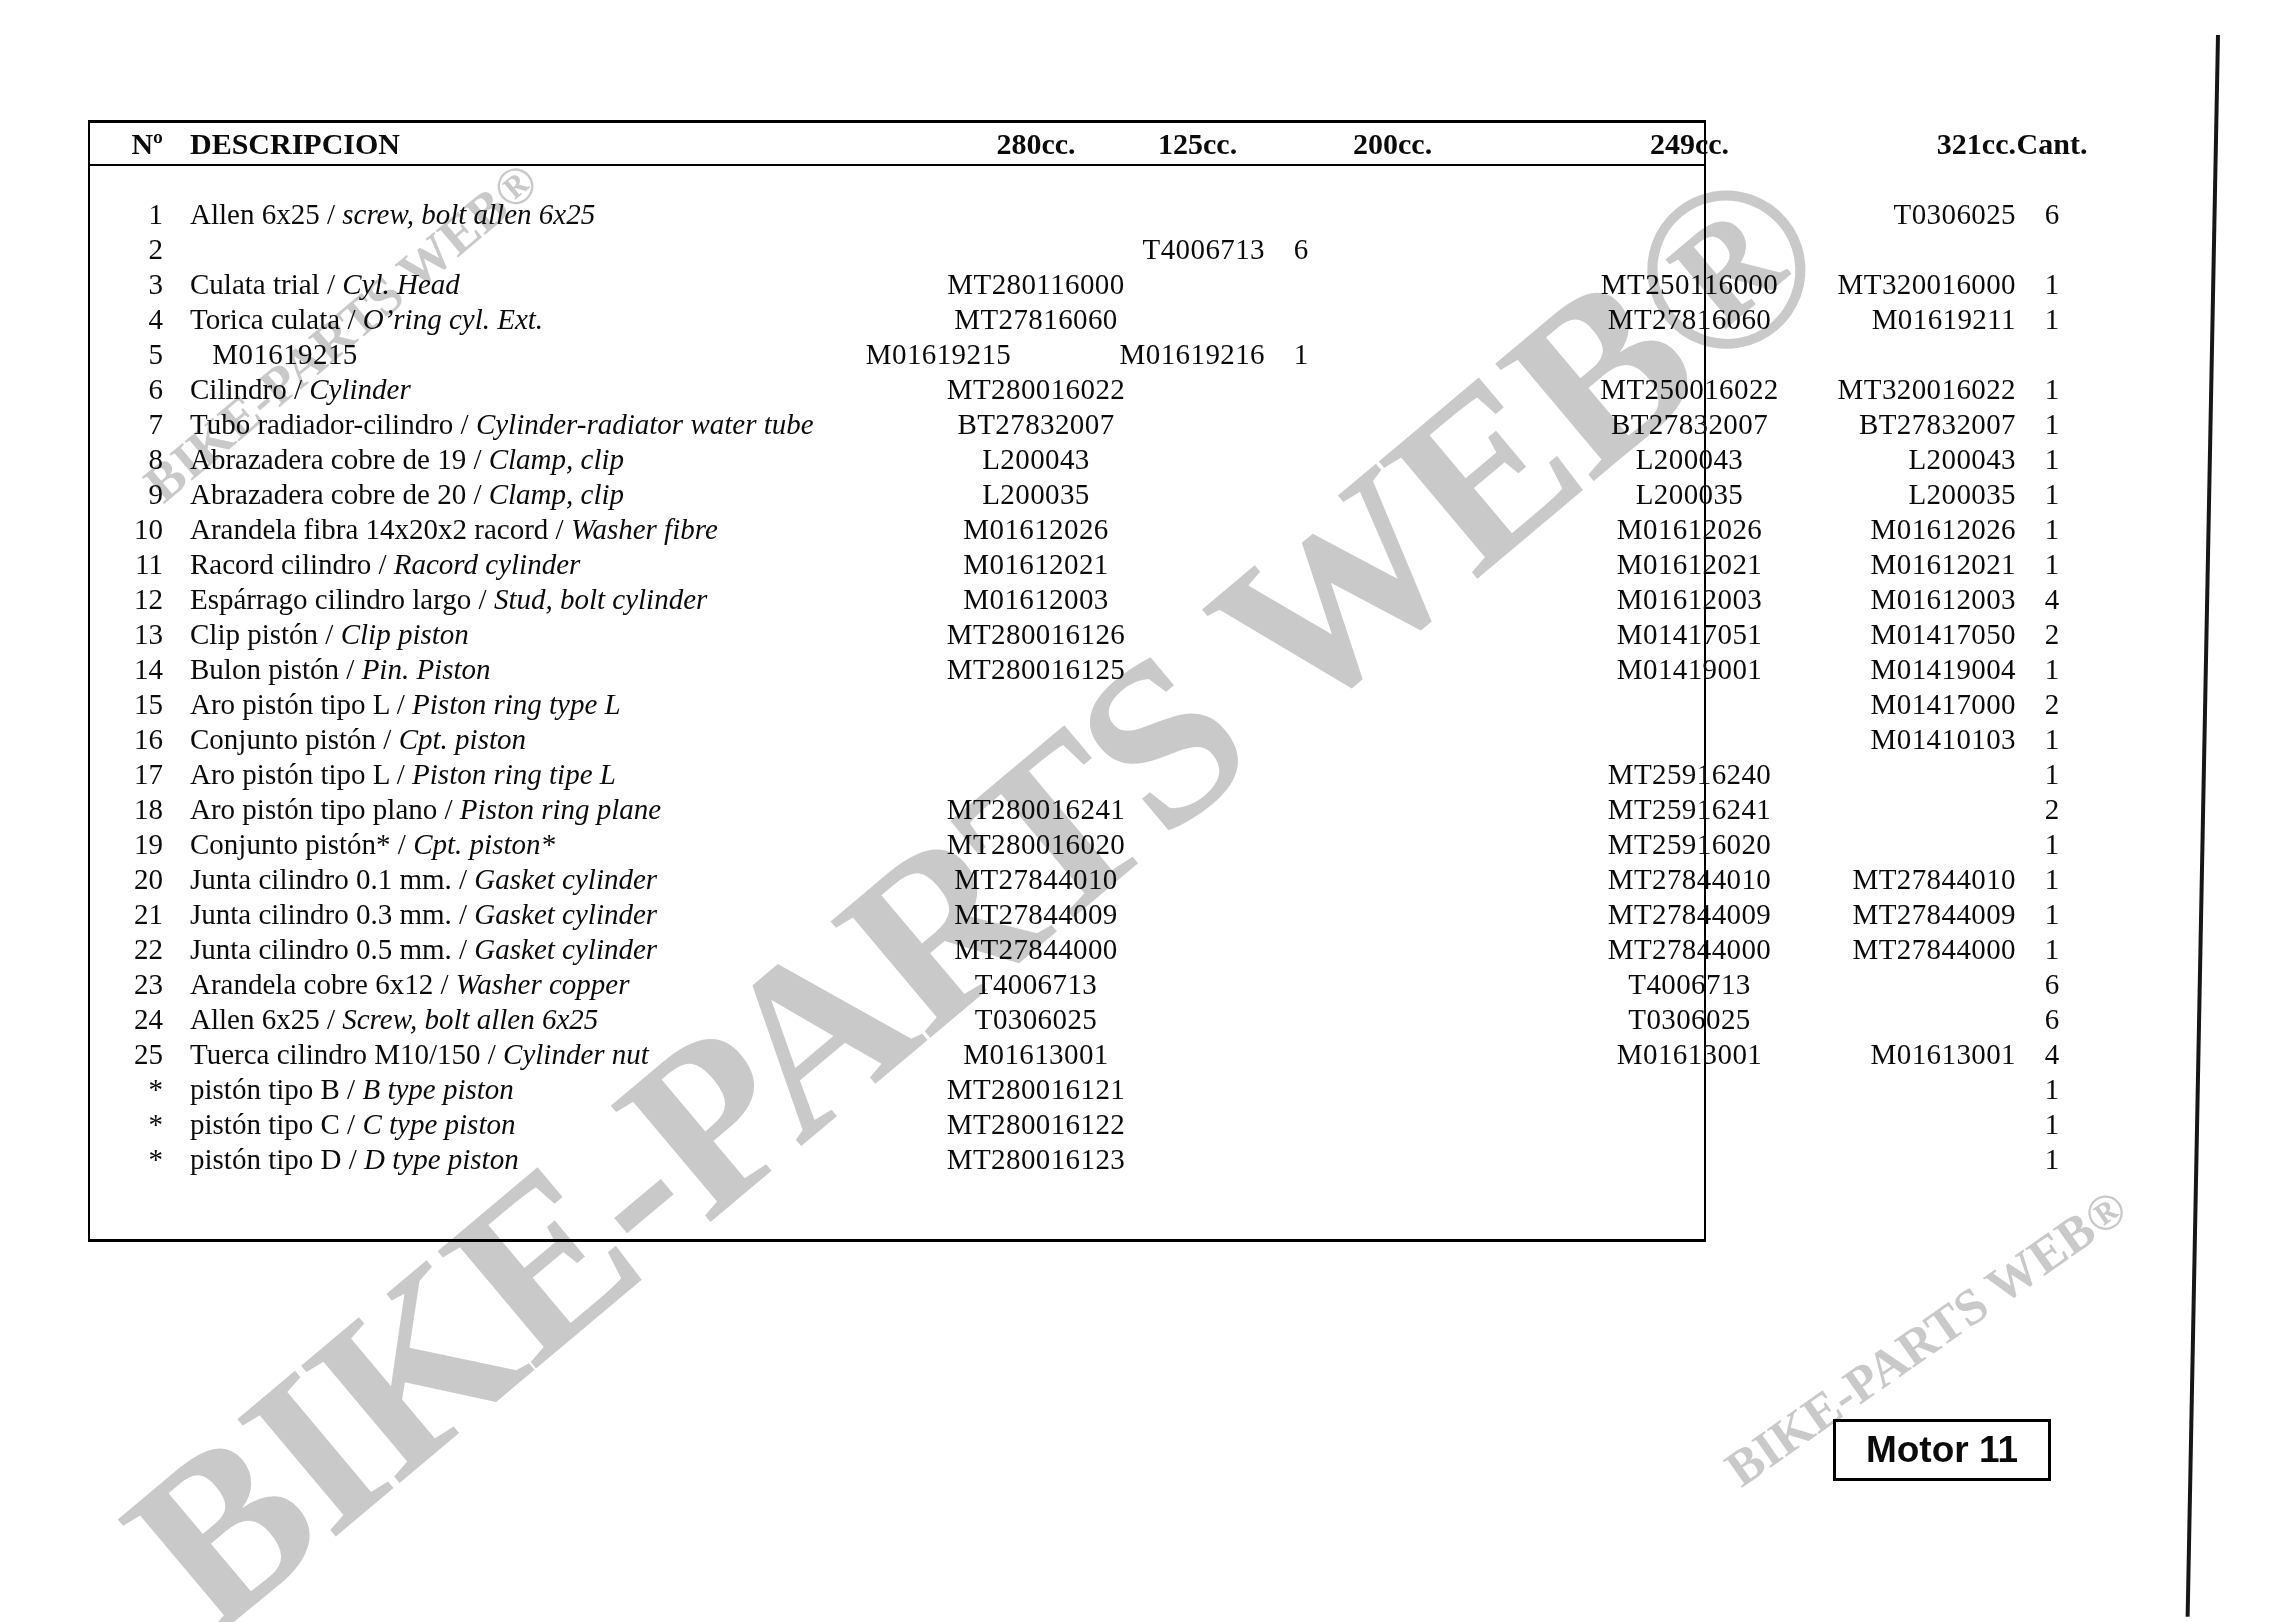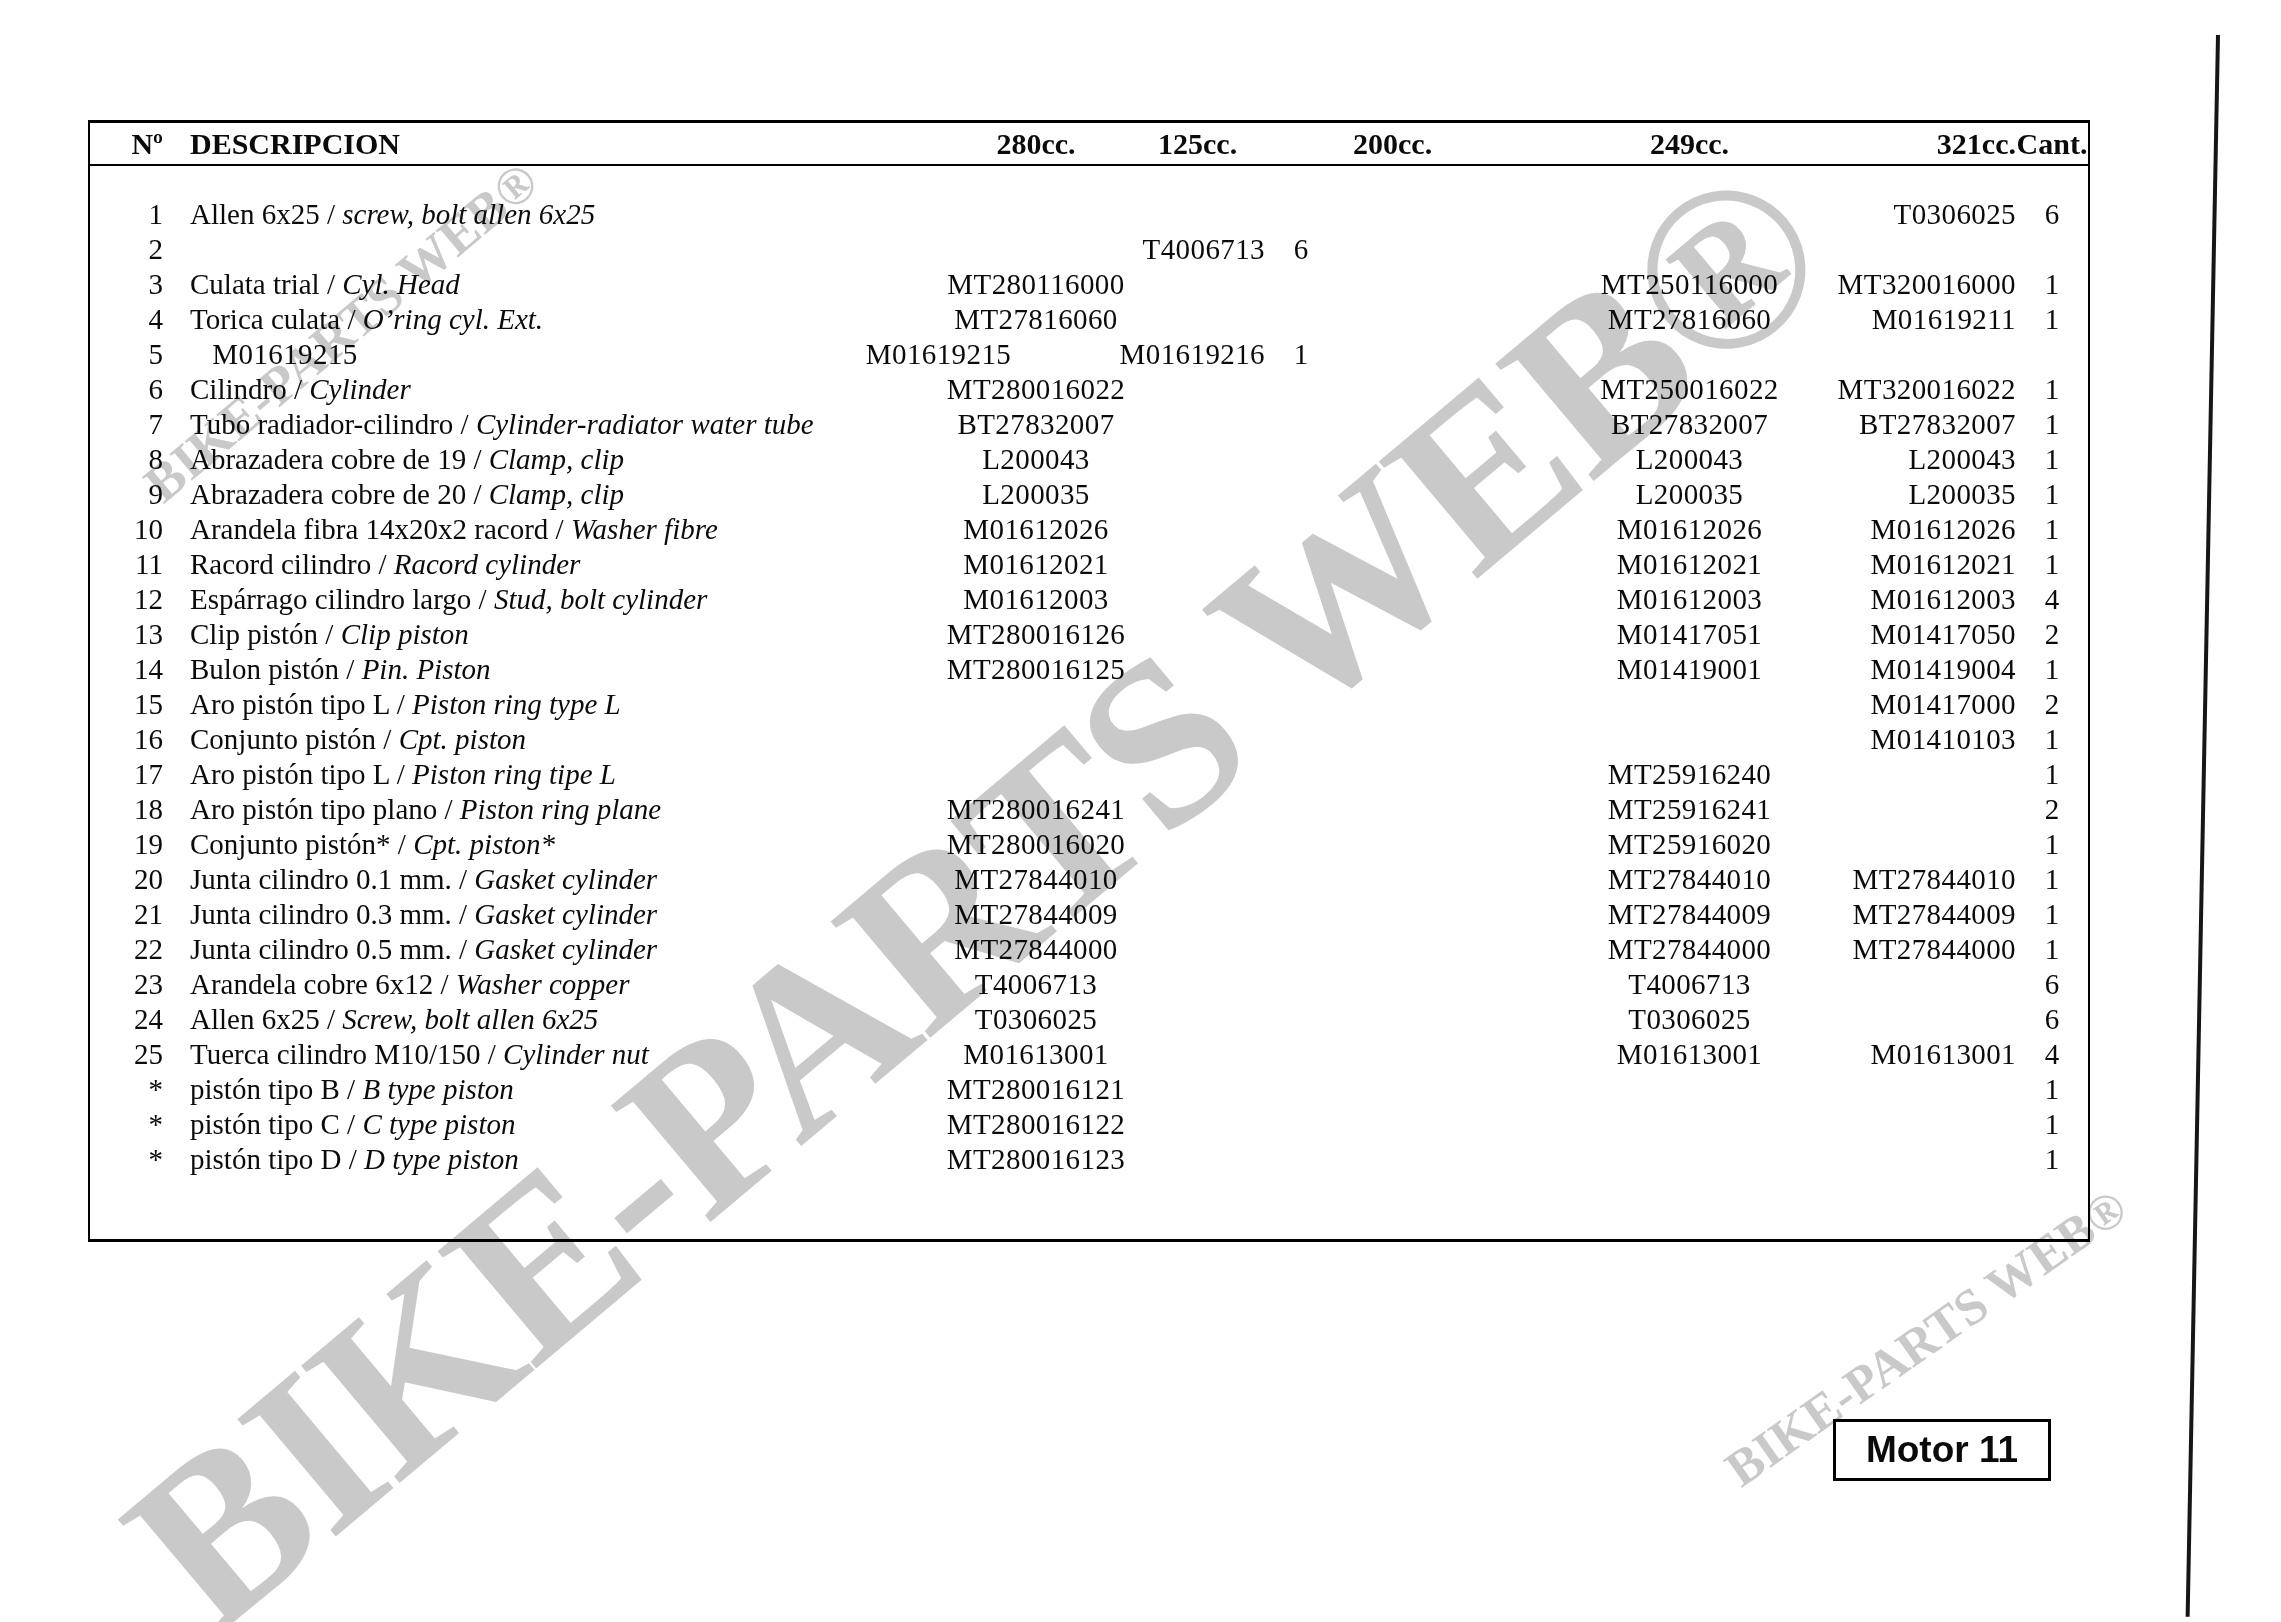--- a/index.html
+++ b/index.html
@@ -25,21 +25,21 @@
     left:1926px;top:1338px;font-size:51px;
     transform:translate(-50%,-50%) rotate(-35deg);
   }
   
   .scan-edge{
     position:absolute;left:2216px;top:35px;width:3.9px;height:1582px;
     background:#161616;transform:rotate(1.1deg);transform-origin:top center;z-index:2;
   }
   
   .tbl{
-    position:absolute;left:88px;top:120px;width:2002px;height:1122px;
+    position:absolute;left:88px;top:120px;width:1618px;height:1122px;
     border-top:3.9px solid #000;border-bottom:3.9px solid #000;
     border-left:2px solid #000;border-right:2px solid #000;
     box-sizing:border-box;z-index:1;background:transparent;
   }
   .thead{
     height:41px;border-bottom:2.9px solid #000;display:flex;align-items:center;
     font-weight:bold;font-size:30px;
   }
   .tbody{padding-top:31px;}
   .row{display:flex;align-items:center;height:35px;font-size:29px;line-height:35px;}

